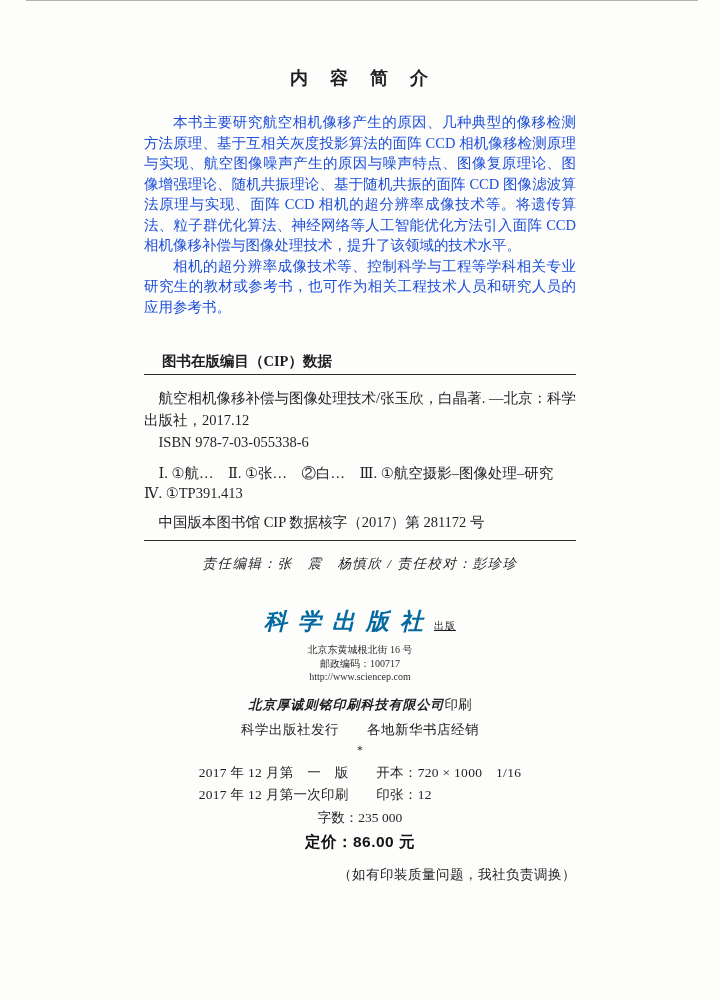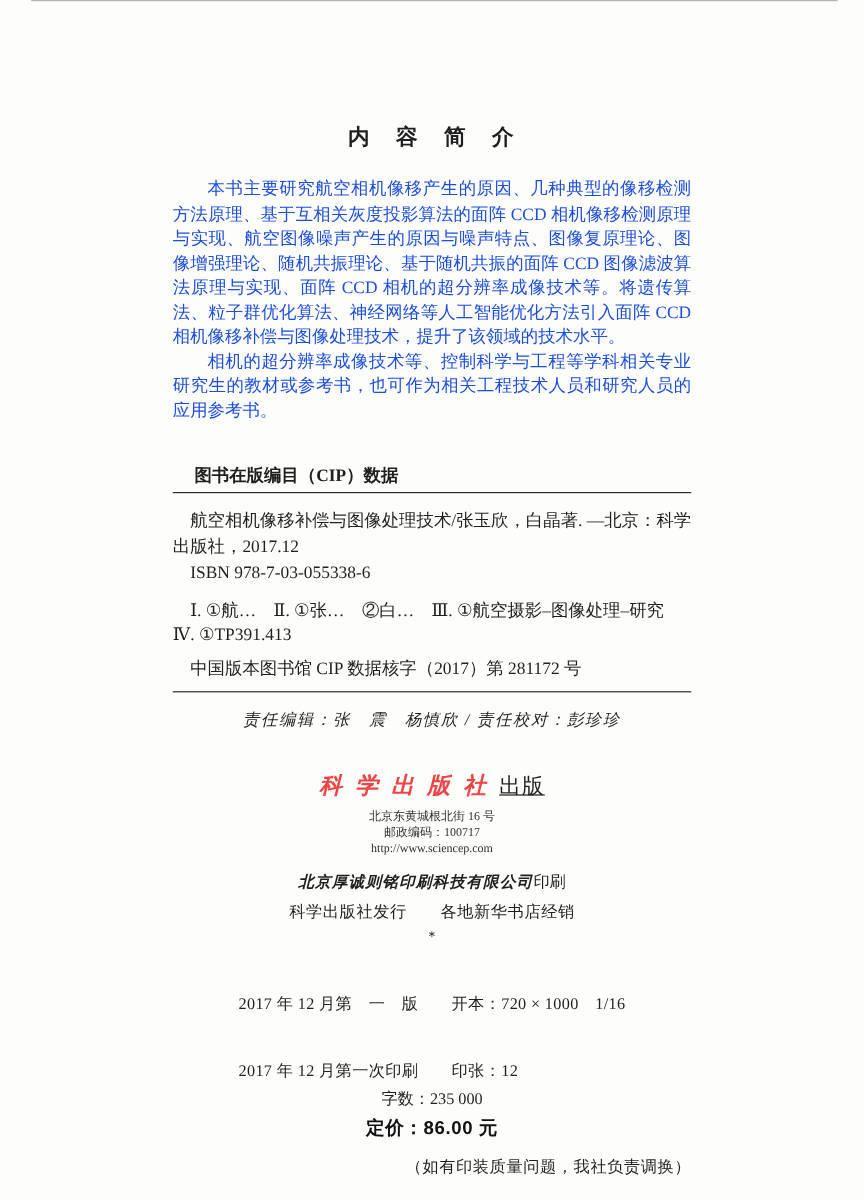--- a/index.html
+++ b/index.html
@@ -9,21 +9,21 @@
     margin:0 auto;
     background:#fdfdfc;
     overflow:hidden;
     font-family:"Liberation Serif","DejaVu Serif",serif;
     color:#1f1f1f;
   }
   .scan-top-line {
     position:absolute; top:0; left:26px; right:22px; height:1px;
     background:#b4b4b0;
   }
-  .content { width:432px; margin:0 auto; padding-top:104px; }
+  .content { width:432px; margin:0 auto; padding-top:68px; }
 
   .intro-title {
     text-align:center; font-weight:bold; font-size:18px;
     letter-spacing:2px; line-height:20px;
   }
   .para {
     margin:0; font-size:14.5px; line-height:20.5px;
     text-align:justify; text-indent:2em; color:#1d4ed8;
   }
   .para-first { margin-top:24px; }
@@ -37,33 +37,33 @@
   .cip-class .l2 { display:block; }
   .cip-record { margin:9px 0 0 0; font-size:14.5px; line-height:20px; text-indent:1em; }
   .rule-bottom { margin-top:8px; }
 
   .credits {
     margin-top:12px; text-align:center; font-style:italic;
     font-size:13.5px; line-height:21.5px; letter-spacing:1.5px; color:#242424;
   }
 
   .pub-block { margin-top:32px; text-align:center; }
-  .pub-name { font-size:19px; font-weight:bold; font-style:italic; letter-spacing:11px; color:#ef4444; }
-  .pub-suffix { font-size:18px; letter-spacing:1px; font-style:normal; font-weight:normal;text-decoration:underline; }
+  .pub-name { font-size:23px; font-weight:bold; font-style:italic; letter-spacing:11px; color:#0369a1; }
+  .pub-suffix { font-size:10px; letter-spacing:1px; font-style:normal; font-weight:normal;text-decoration:underline; }
   .pub-addr { margin-top:6px; font-size:10px; line-height:13.5px; color:#2e2e2e; }
   .pub-addr div { margin:0; }
   .printer-line { margin-top:11px;text-align:center; }
   .printer-name { font-size:13px; font-weight:bold; font-style:italic; letter-spacing:1px; }
   .printer-suffix { font-size:13.5px; }
   .distribution { margin-top:7px; font-size:13.5px; letter-spacing:0.5px; }
   .separator { margin-top:4px; font-size:12px; line-height:14px; }
 
   .edition-block { margin-top:5px; text-align:center; }
   .edition-lines { display:inline-block; text-align:left; font-size:13.5px; line-height:22.5px; letter-spacing:0.3px; }
-  .edition-lines span { display:block;margin-top:34px; }
+  .edition-lines span { display:block; }
   .word-count { font-size:13.5px; line-height:22px; text-align:center; }
   .price {
     margin-top:3px; text-align:center;
     font-family:"Liberation Sans","DejaVu Sans",sans-serif;
     font-weight:bold; font-size:15.5px; letter-spacing:0.5px; color:#111;
   }
   .note { margin-top:13px; text-align:right; font-size:13.5px; letter-spacing:0.5px; }
 </style>
 </head>
 <body>

